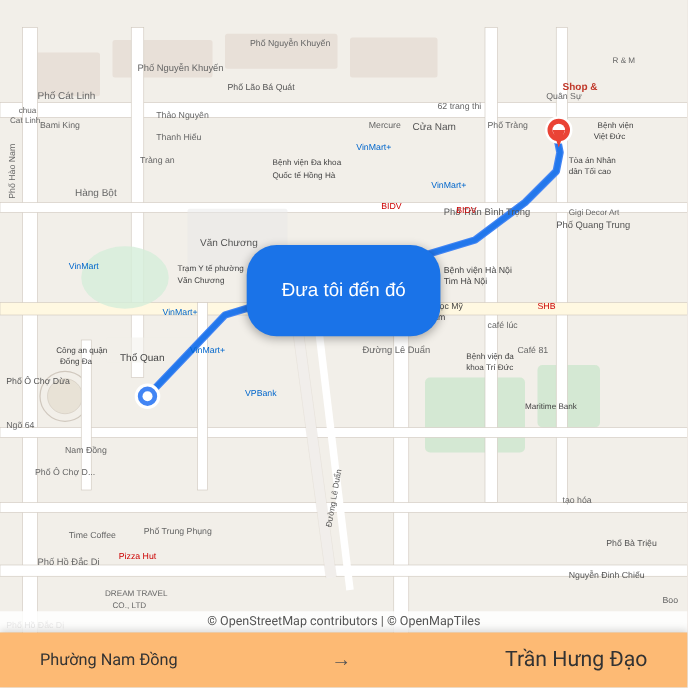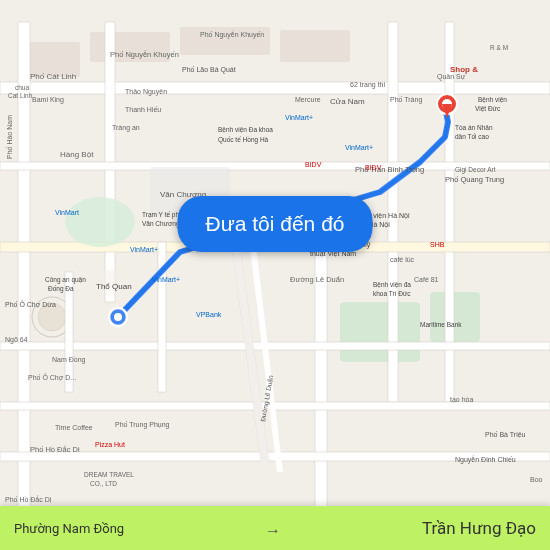--- a/index.html
+++ b/index.html
@@ -28,22 +28,22 @@
       left: 0;
       background-color: #f2efe9;
     }
 
     
     #bottom-bar {
       position: absolute;
       bottom: 0;
       left: 0;
       right: 0;
-      background: #bef264;
-      padding: 10px 14px;
+      background: #fdba74;
+      padding: 10px 32px;
       display: flex;
       align-items: center;
       justify-content: space-between;
       box-shadow: 0 -2px 6px rgba(0,0,0,0.15);
       z-index: 100;
       height: 44px;
     }
 
     #from-location {
       font-size: 13px;
@@ -66,22 +66,22 @@
     
     #navigate-btn {
       position: absolute;
       left: 50%;
       transform: translateX(-50%);
       top: 196px;
       background: #1a73e8;
       color: white;
       border: none;
       border-radius: 24px;
-      padding: 16px 28px;
-      font-size: 21px;
+      padding: 28px 28px;
+      font-size: 15px;
       font-weight: 500;
       cursor: pointer;
       z-index: 100;
       white-space: nowrap;
       box-shadow: 0 2px 8px rgba(0,0,0,0.3);
     }
 
     
     #copyright-bar {
       position: absolute;
@@ -272,19 +272,22 @@
 
       <polygon points="447,96 442,82 452,82" fill="#ea4335"></polygon>
 
       <circle cx="118" cy="295" r="9" fill="#4285f4" stroke="white" stroke-width="2.5"></circle>
       <circle cx="118" cy="295" r="4" fill="white"></circle>
     </svg>
   </div>
 
   <button id="navigate-btn">Đưa tôi đến đó</button>
 
+  <div id="copyright-bar">
+    <span>© OpenStreetMap contributors | © OpenMapTiles</span>
+  </div>
 
   <div id="bottom-bar">
     <span id="from-location">Phường Nam Đồng</span>
     <span id="arrow-icon">→</span>
     <span id="to-location">Trần Hưng Đạo</span>
   </div>
 </div>
 
 </body></html>

